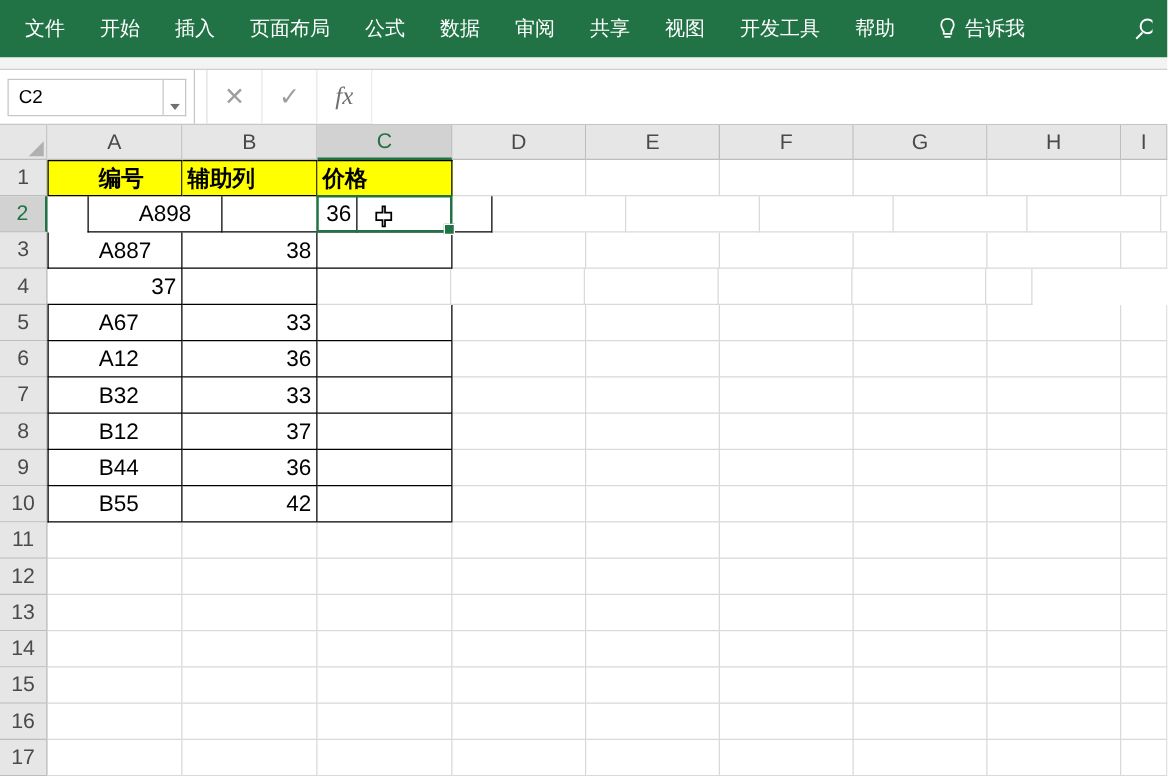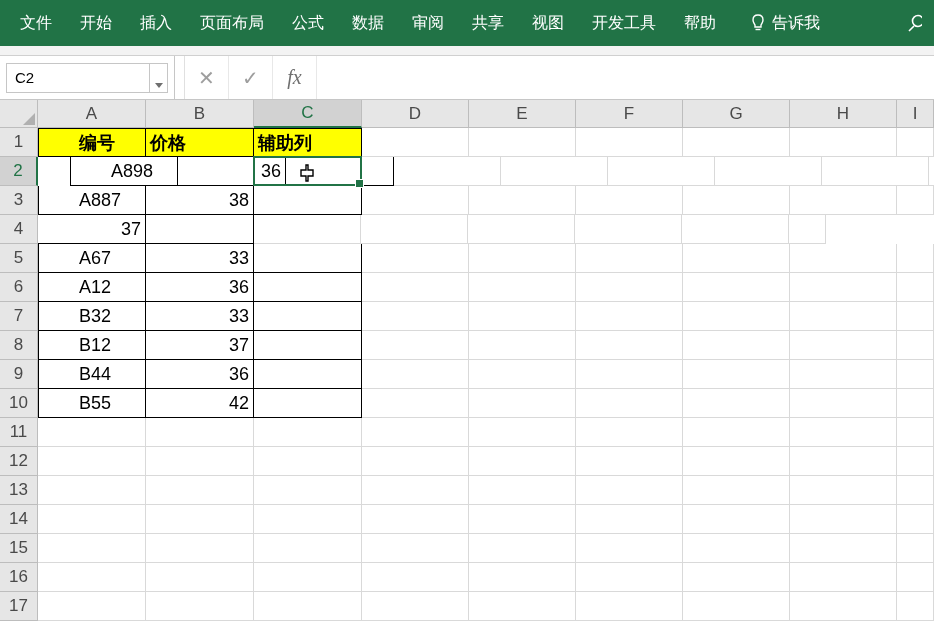--- a/index.html
+++ b/index.html
@@ -10,21 +10,21 @@
   .ribbon-tab { padding: 0 14px; height: 46px; display: flex; align-items: center; cursor: pointer; white-space: nowrap; }
   .tell-me-icon { margin-right: 6px; display: inline-flex; }
   .ribbon-right { margin-left: 6px; display: flex; align-items: center; }
   
   
   .strip { height: 10px; background: #f3f3f3; border-bottom: 1px solid #d0d0d0; }
   
   
   .fbar { display: flex; align-items: stretch; height: 44px; border-bottom: 1px solid #c6c6c6; background: #fff; }
   .namebox-wrap { display: flex; align-items: center; border-right: 1px solid #c6c6c6; }
-  .namebox { width: 144px; height: 30px; border: 1px solid #c6c6c6; margin: 7px 0 7px 6px; padding: 0 8px; font-size: 15px; outline: none; background: #fff; }
+  .namebox { width: 125px; height: 30px; border: 1px solid #c6c6c6; margin: 7px 0 7px 6px; padding: 0 8px; font-size: 15px; outline: none; background: #fff; }
   .namebox-dd { width: 18px; height: 30px; border: 1px solid #c6c6c6; border-left: none; margin: 7px 6px 7px 0; display: flex; align-items: flex-end; justify-content: center; padding-bottom: 4px; }
   .namebox-dd svg { display:block; }
   .sep { width: 10px; border-right: 1px solid #e0e0e0; }
   .fbar-btn { width: 44px; display: flex; align-items: center; justify-content: center; color: #9e9e9e; font-size: 20px; border-right: 1px solid #e8e8e8; }
   .fx-label { font-style: italic; font-family: "Times New Roman", serif; font-size: 20px; color: #6f6f6f; }
   .formula-input { flex: 1; padding: 0 10px; font-size: 15px; border: none; outline: none; }
   
   
   .grid-wrap { position: relative; width: 934px; }
   .corner { position: absolute; left: 0; top: 0; width: 38px; height: 28px; background: #e6e6e6; border-right: 1px solid #bdbdbd; border-bottom: 1px solid #bdbdbd; }
@@ -140,22 +140,22 @@
       <div class="row-h" style="height: 29px;">12</div>
       <div class="row-h" style="height: 29px;">13</div>
       <div class="row-h" style="height: 29px;">14</div>
       <div class="row-h" style="height: 29px;">15</div>
       <div class="row-h" style="height: 29px;">16</div>
       <div class="row-h" style="height: 29px;">17</div>
     </div>
   <div class="cells" id="cells">
       <div class="row">
         <div class="cell hdrcell txt bord bord-top bord-left" style="width: 108px; height: 29px;">编号</div>
+        <div class="cell hdrcell txt bord bord-top" style="width: 108px; height: 29px;">辅助列</div>
         <div class="cell hdrcell txt bord bord-top" style="width: 108px; height: 29px;">价格</div>
-        <div class="cell hdrcell txt bord bord-top" style="width: 108px; height: 29px;">辅助列</div>
         <div class="cell" style="width: 107px; height: 29px;"></div>
         <div class="cell" style="width: 107px; height: 29px;"></div>
         <div class="cell" style="width: 107px; height: 29px;"></div>
         <div class="cell" style="width: 107px; height: 29px;"></div>
         <div class="cell" style="width: 107px; height: 29px;"></div>
         <div class="cell" style="width: 37px; height: 29px;"></div>
       </div>
       <div class="row">
         <div class="cell txt bord bord-left" style="width: 108px; height: 29px; margin-left: 32px;">A898</div>
         <div class="cell num bord" style="width: 108px; height: 29px;">36</div>

